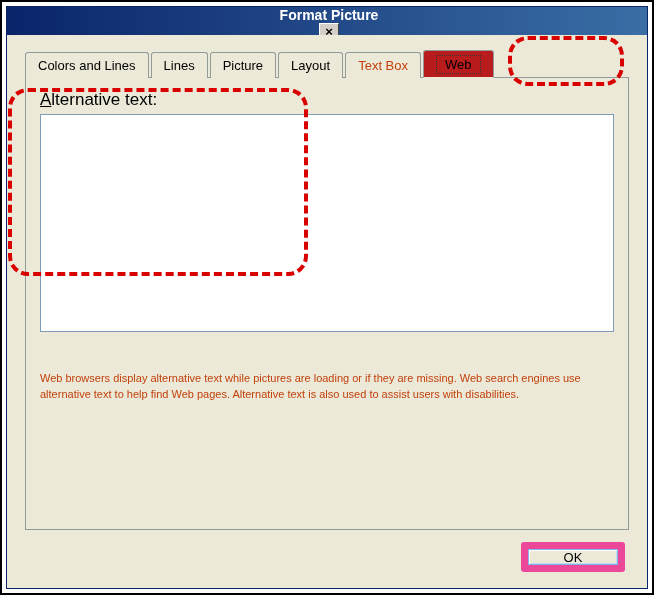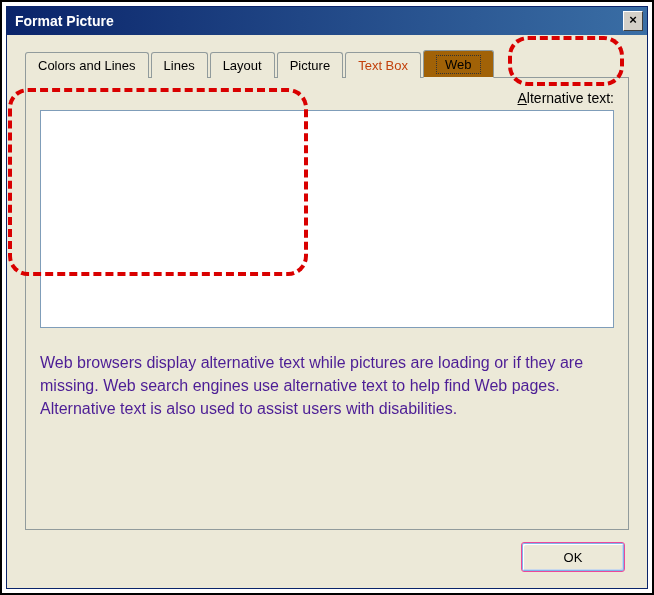--- a/index.html
+++ b/index.html
@@ -30,20 +30,21 @@
   .titlebar {
     height: 28px;
     background: linear-gradient(to right, #0a246a, #3a6ea5);
     display: flex;
     align-items: center;
     padding: 0 4px 0 8px;
     color: #fff;
     font-weight: bold;
     font-size: 14px;
     justify-content: space-between;
+    flex-direction: column;
   }
   .titlebar .title { flex: 1; }
   .close-btn {
     width: 20px; height: 20px;
     background: #d4d0c8;
     border: 1px solid #fff;
     border-right-color: #404040;
     border-bottom-color: #404040;
     color: #000;
     font-family: Arial, sans-serif;
@@ -79,21 +80,21 @@
     font-size: 13px;
     line-height: 17px;
     color: #000;
     cursor: pointer;
     position: relative;
     top: 1px;
     height: 26px;
   }
   .tab.disabled { color: #c2410c; cursor: default; }
   .tab.selected {
-    background: #a16207;
+    background: #b91c1c;
     height: 28px;
     top: 1px;
     z-index: 3;
     border-bottom: 1px solid #ece9d8;
   }
   .tab.selected .tab-inner {
     display: inline-block;
     border: 1px dotted #333;
     padding: 0 8px;
   }
@@ -105,41 +106,40 @@
     bottom: 58px;
     border: 1px solid #919b9c;
     background: #ece9d8;
     z-index: 1;
   }
   .panel-content {
     position: absolute;
     top: 12px; left: 14px; right: 14px; bottom: 14px;
   }
   .label-alt {
-    font-size: 14px;
+    font-size: 17px;
     color: #000;
     margin-bottom: 4px;
-    text-align: right;
   }
   .label-alt .ul { text-decoration: underline; }
   .textarea {
     width: 100%;
     height: 218px;
     background: #fff;
     border: 1px solid #7f9db9;
     padding: 4px;
     font-family: inherit;
     font-size: 13px;
     resize: none;
     outline: none;
   }
   .help-text {
-    margin-top: 20px;
-    font-size: 16px;
-    color: #4c1d95;
+    margin-top: 36px;
+    font-size: 11px;
+    color: #c2410c;
     line-height: 1.45;
     padding-right: 6px;
   }
   .buttons {
     position: absolute;
     right: 22px;
     bottom: 16px;
     display: flex;
     gap: 12px;
   }
@@ -148,21 +148,21 @@
     height: 30px;
     background: #ece9d8;
     border: 1px solid #888;
     border-radius: 3px;
     font-size: 13px;
     color: #000;
     cursor: pointer;
     box-shadow: inset 1px 1px 0 #fff, inset -1px -1px 0 #aca899;
   }
   .btn.default {
-    border: 1px solid #ec4899;
+    border: 7px solid #ec4899;
     box-shadow: 0 0 0 1px #7eb4ea inset, inset 2px 2px 0 #fff, inset -2px -2px 0 #c7d8ed;
   }
   
   .annot {
     position: absolute;
     border: 4px dashed #d90000;
     border-radius: 20px;
     pointer-events: none;
     z-index: 50;
   }
@@ -190,22 +190,22 @@
       <div class="close-btn">
         <span>×</span>
       </div>
     </div>
 
     <div class="client">
 
       <div class="tabstrip">
         <div class="tab"><span>Colors and Lines</span></div>
         <div class="tab"><span>Lines</span></div>
+        <div class="tab"><span>Picture</span></div>
         <div class="tab"><span>Layout</span></div>
-        <div class="tab"><span>Picture</span></div>
         <div class="tab disabled"><span>Text Box</span></div>
         <div class="tab selected"><span class="tab-inner">Web</span></div>
       </div>
 
       <div class="tab-panel-border">
         <div class="panel-content">
           <div class="label-alt">
             <span class="ul">A</span><span>lternative text:</span>
           </div>
           <textarea class="textarea" value="" style=""></textarea>

